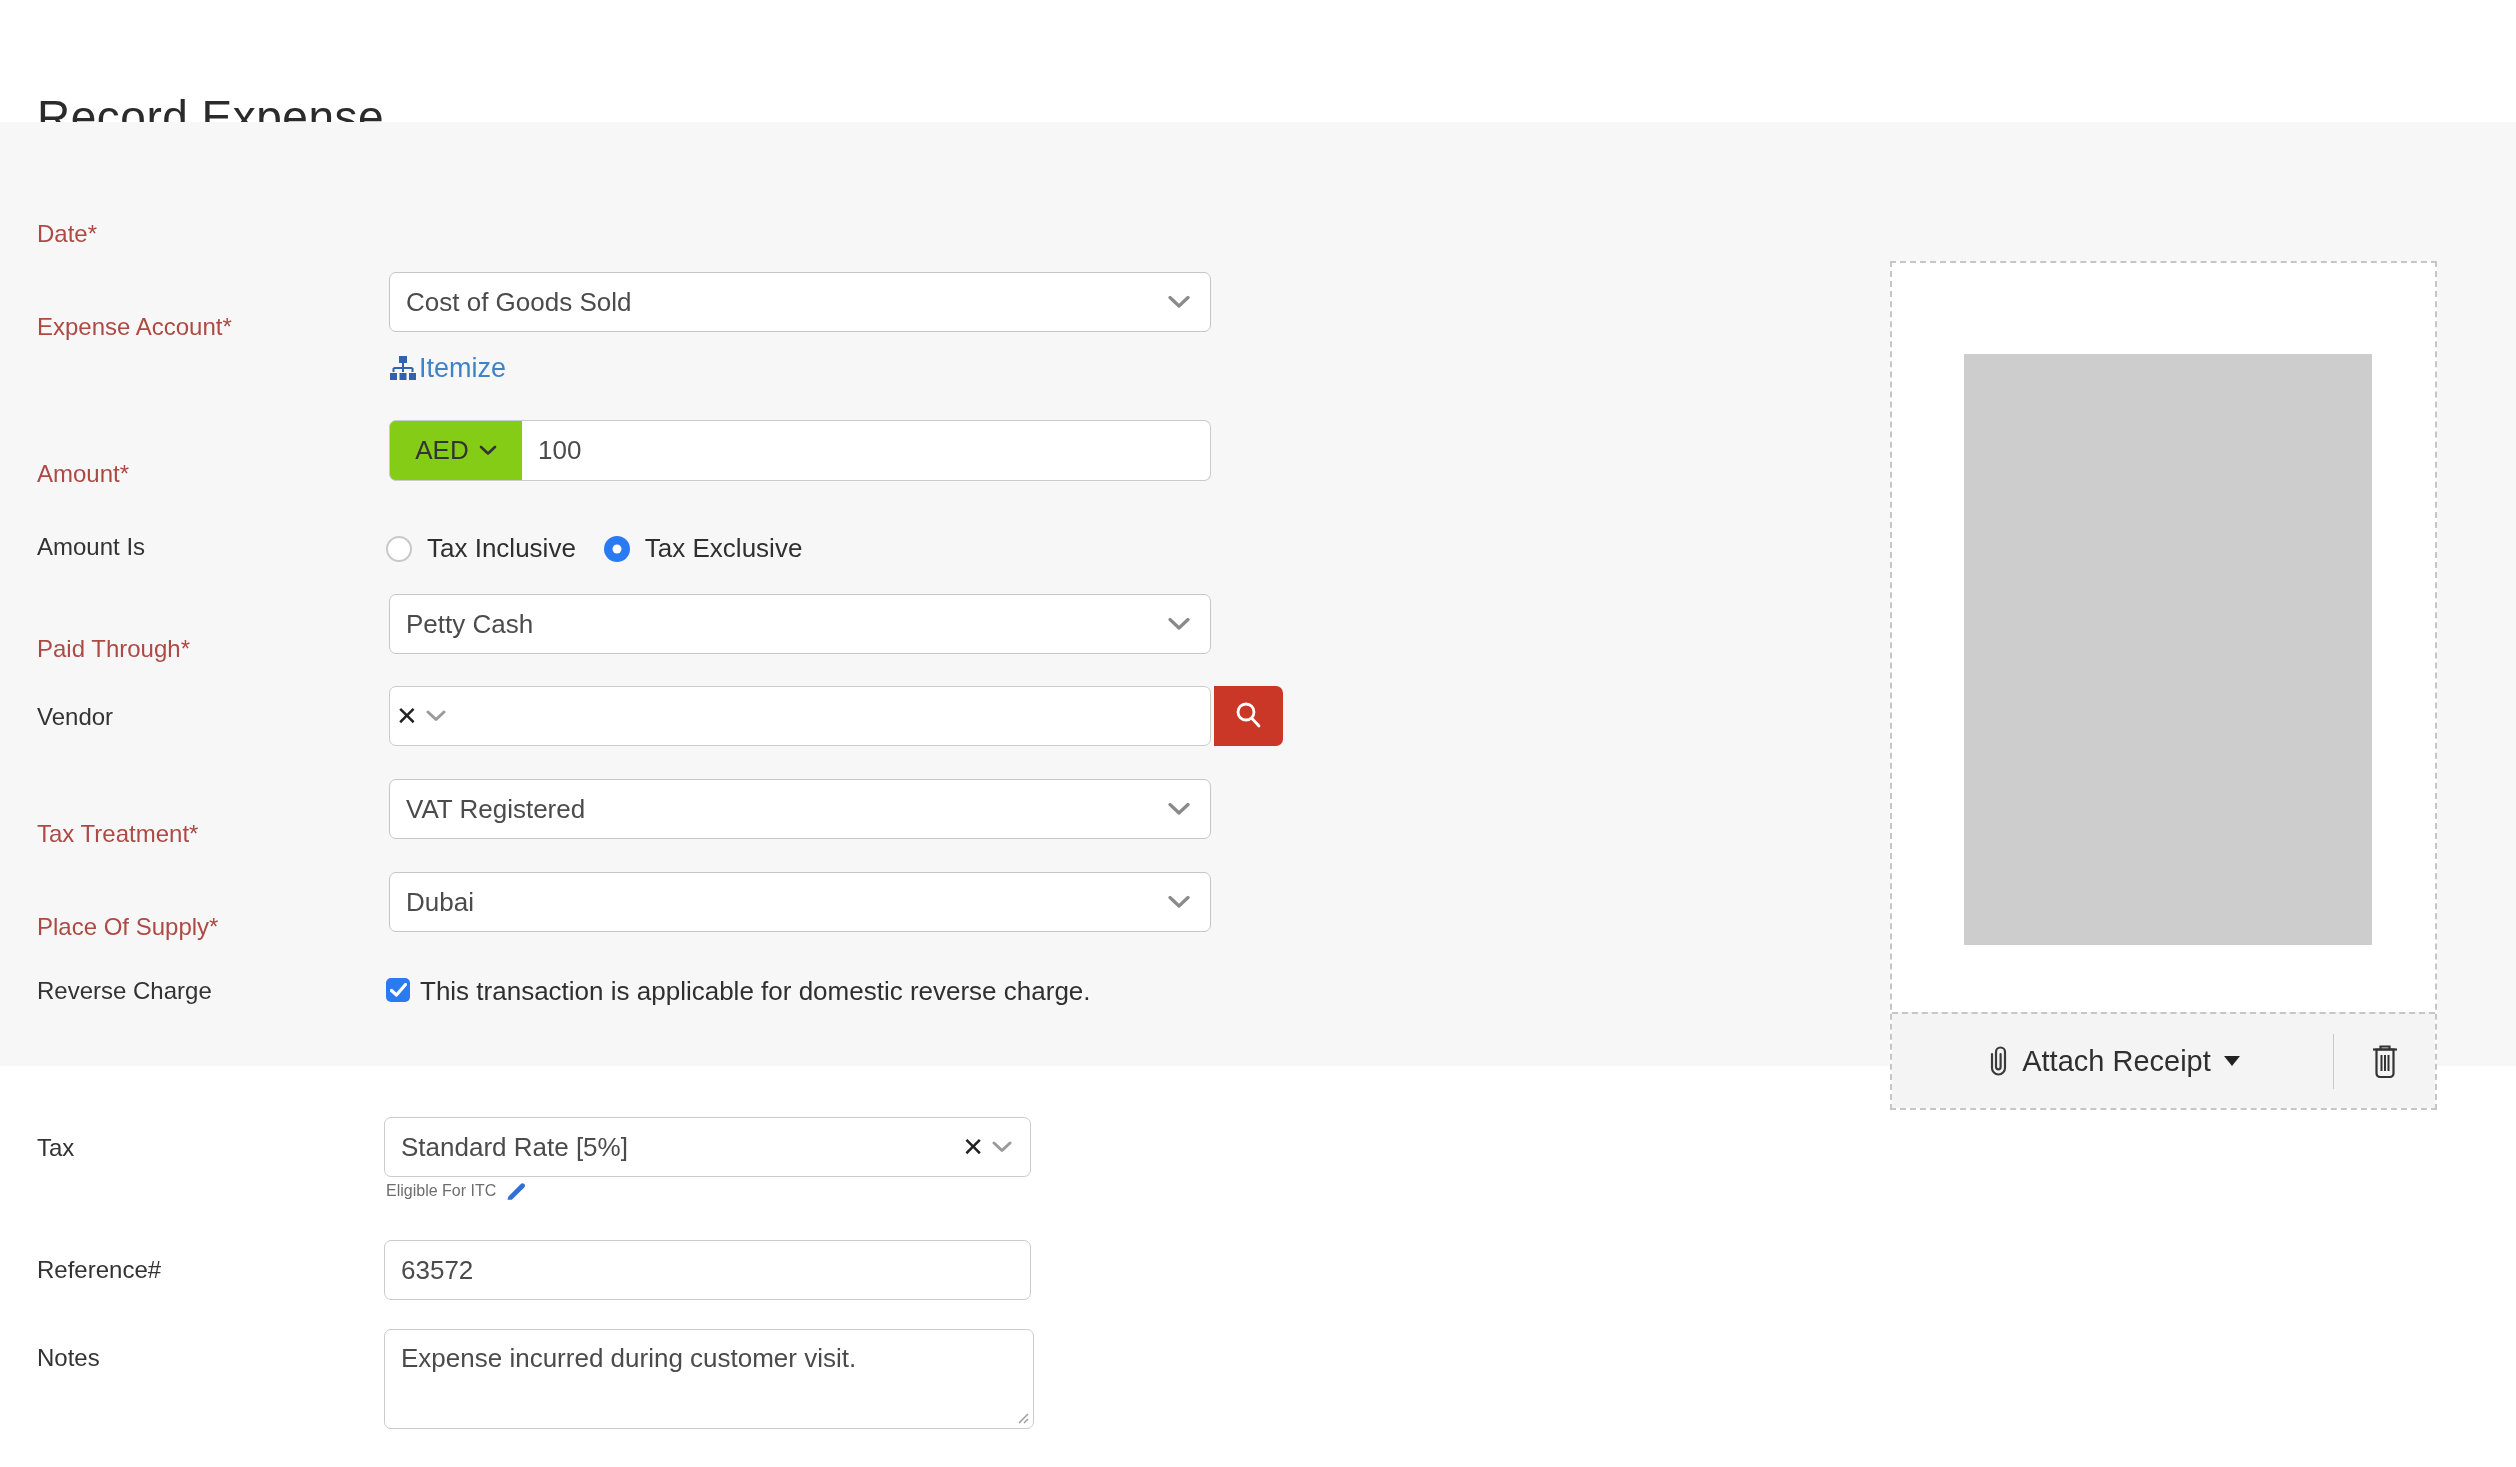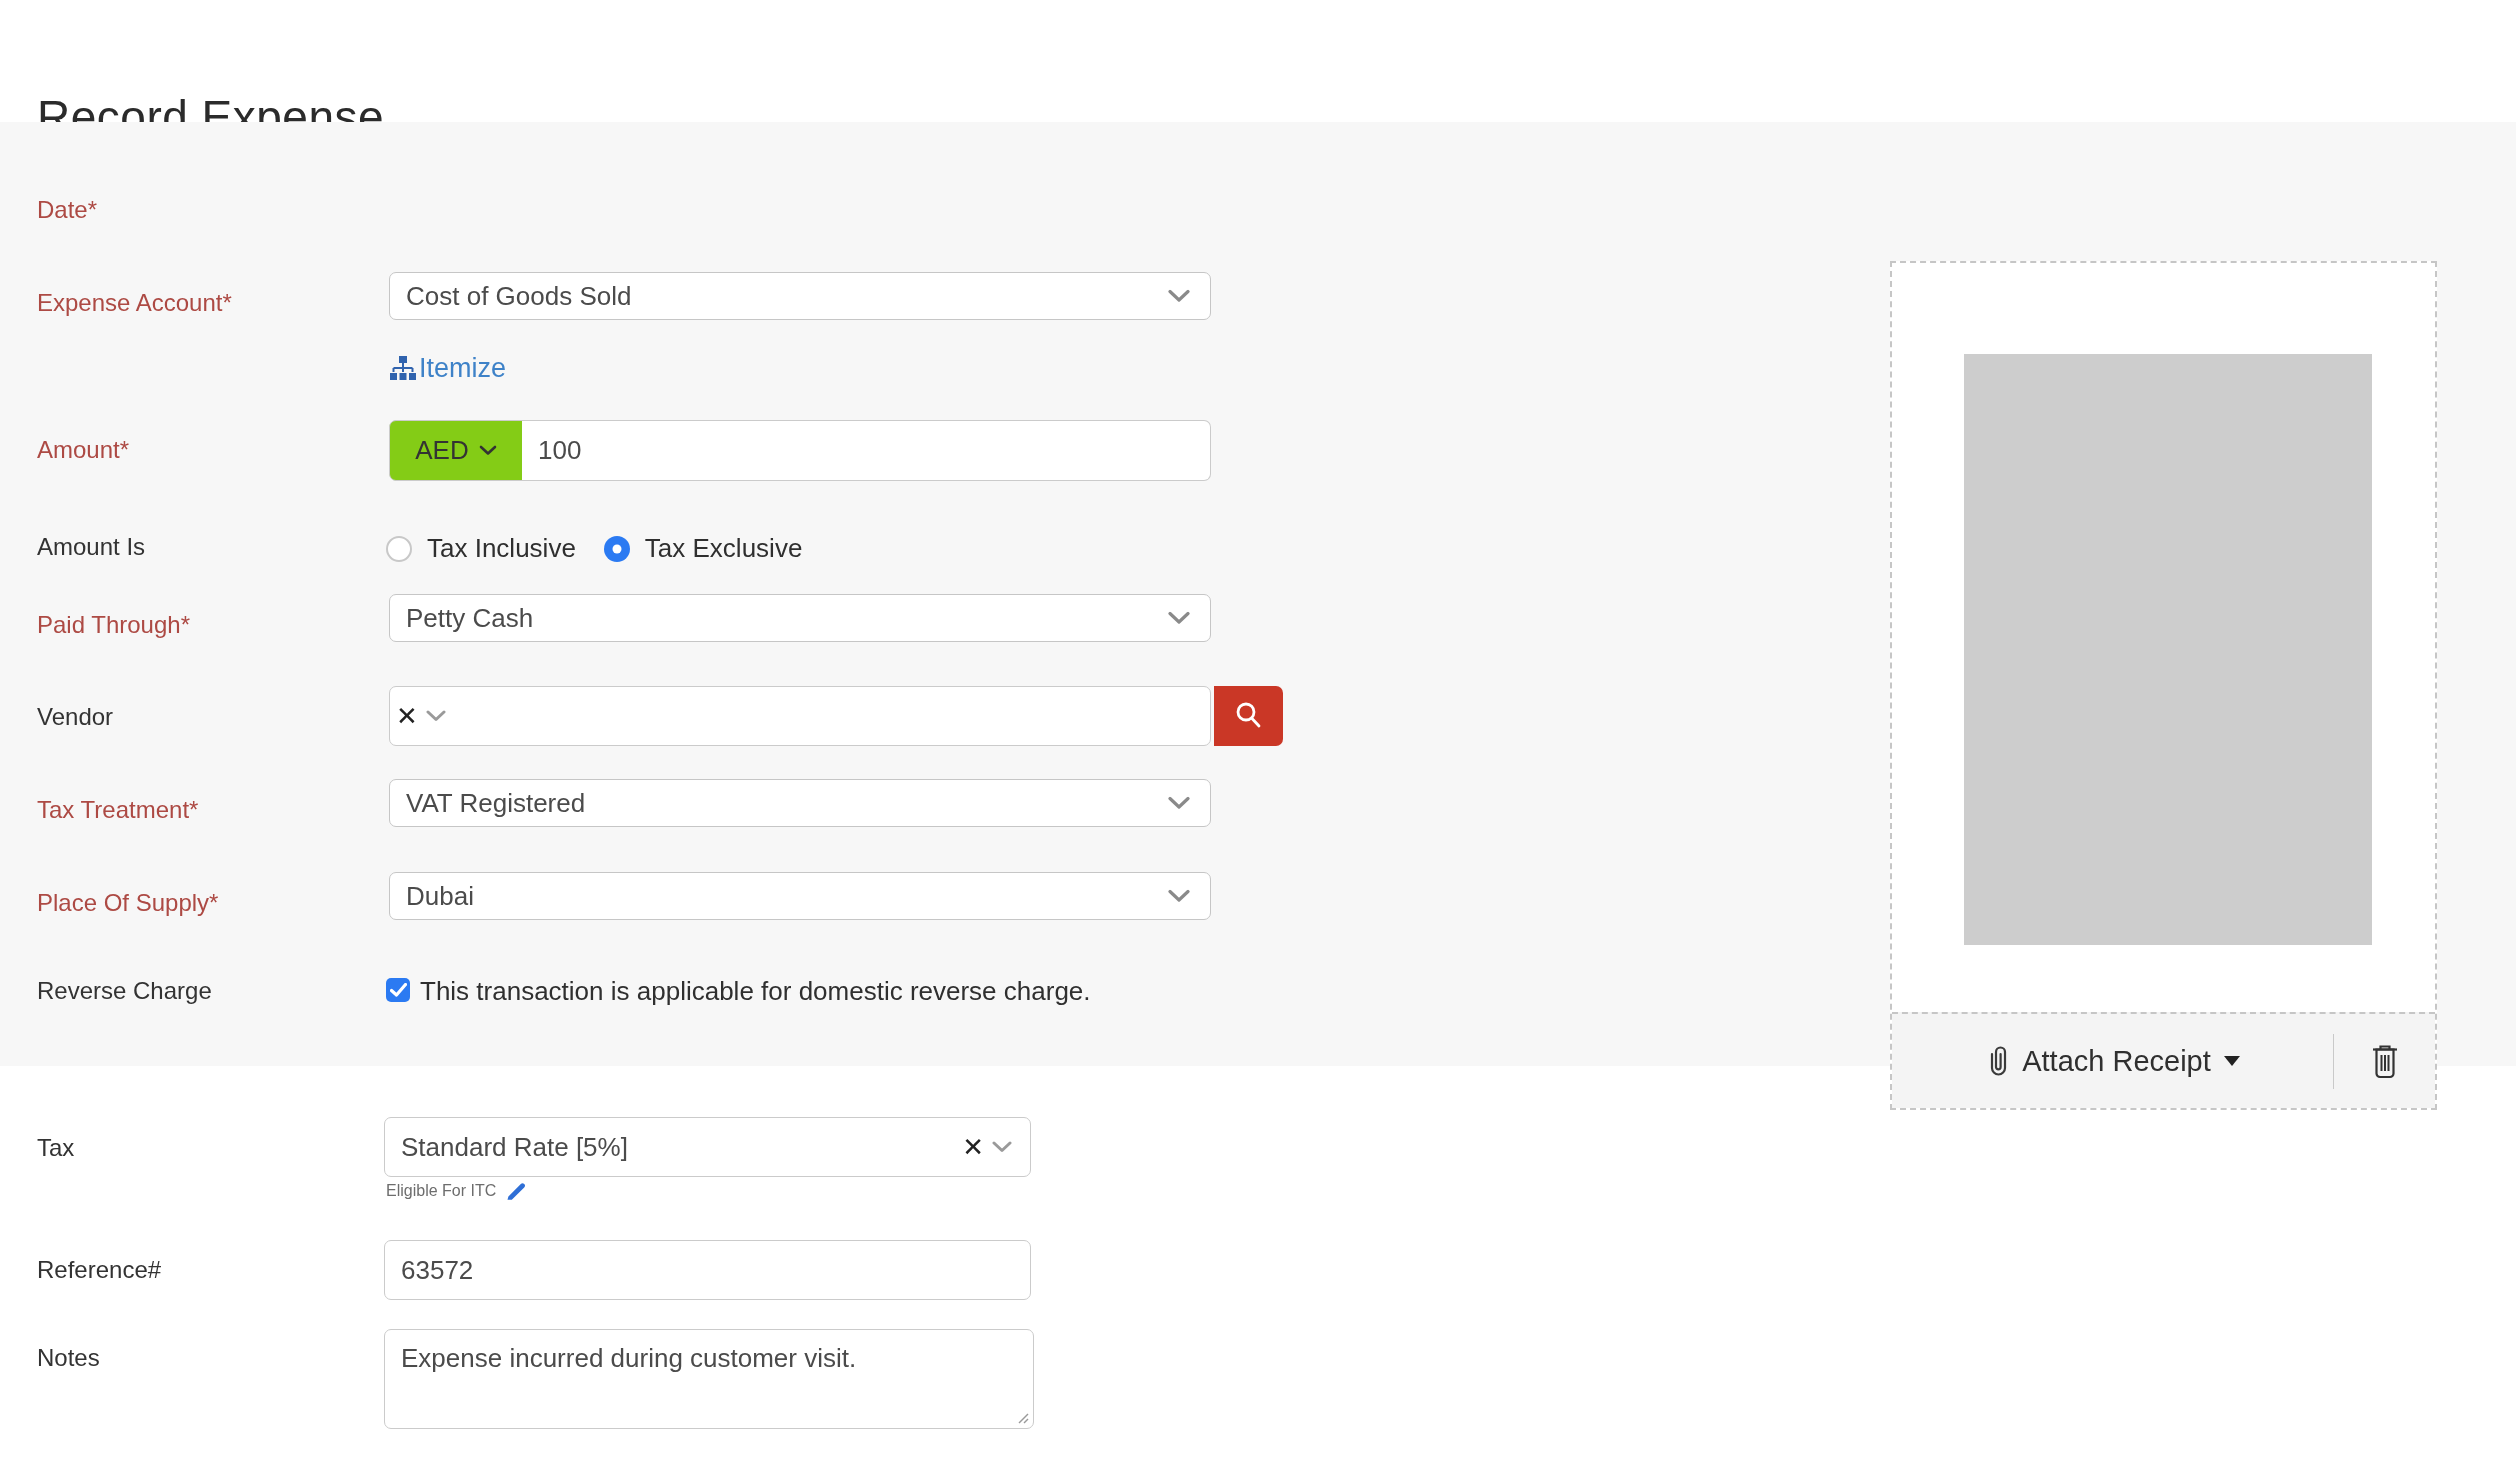--- a/index.html
+++ b/index.html
@@ -13,34 +13,34 @@
   .page-title{
     position:absolute;left:37px;top:61px;font-size:46px;line-height:50px;
     color:#2b2b2b;font-weight:400;letter-spacing:0.5px;
   }
   .gray-band{position:absolute;left:0;top:122px;width:100%;height:944px;background:#f7f7f7;}
 
   
   .field-label{
     position:absolute;left:37px;width:327px;font-size:24px;line-height:30px;color:#333;
   }
-  .field-label.req{color:#ad4a44;}
+  .field-label.req{color:#ad4a44;margin-top:24px;}
 
   
   .tbox{
     position:absolute;box-sizing:border-box;height:60px;background:#fff;
     border:1px solid #cbcbcb;border-radius:7px;
   }
   .tbox input{
     width:100%;height:100%;border:none;outline:none;background:transparent;
     font-family:"Liberation Sans", sans-serif;font-size:26px;color:#4b4b4b;
     padding:0 16px;box-sizing:border-box;
   }
   .selectbox{
-    position:absolute;box-sizing:border-box;height:48px;background:#fff;
+    position:absolute;box-sizing:border-box;height:60px;background:#fff;
     border:1px solid #c6c6c6;border-radius:7px;display:flex;align-items:center;
     padding:8px 16px;cursor:pointer;
   }
   .selectbox .sel-text{font-size:26px;color:#4b4b4b;flex:1;}
   .chev{position:absolute;right:20px;top:50%;transform:translateY(-50%);display:flex;}
   .combo{display:flex;align-items:center;}
   .combo input{flex:1;min-width:0;}
   .clear-x{
     font-size:26px;color:#222;line-height:26px;cursor:pointer;padding:0 6px;
     user-select:none;

